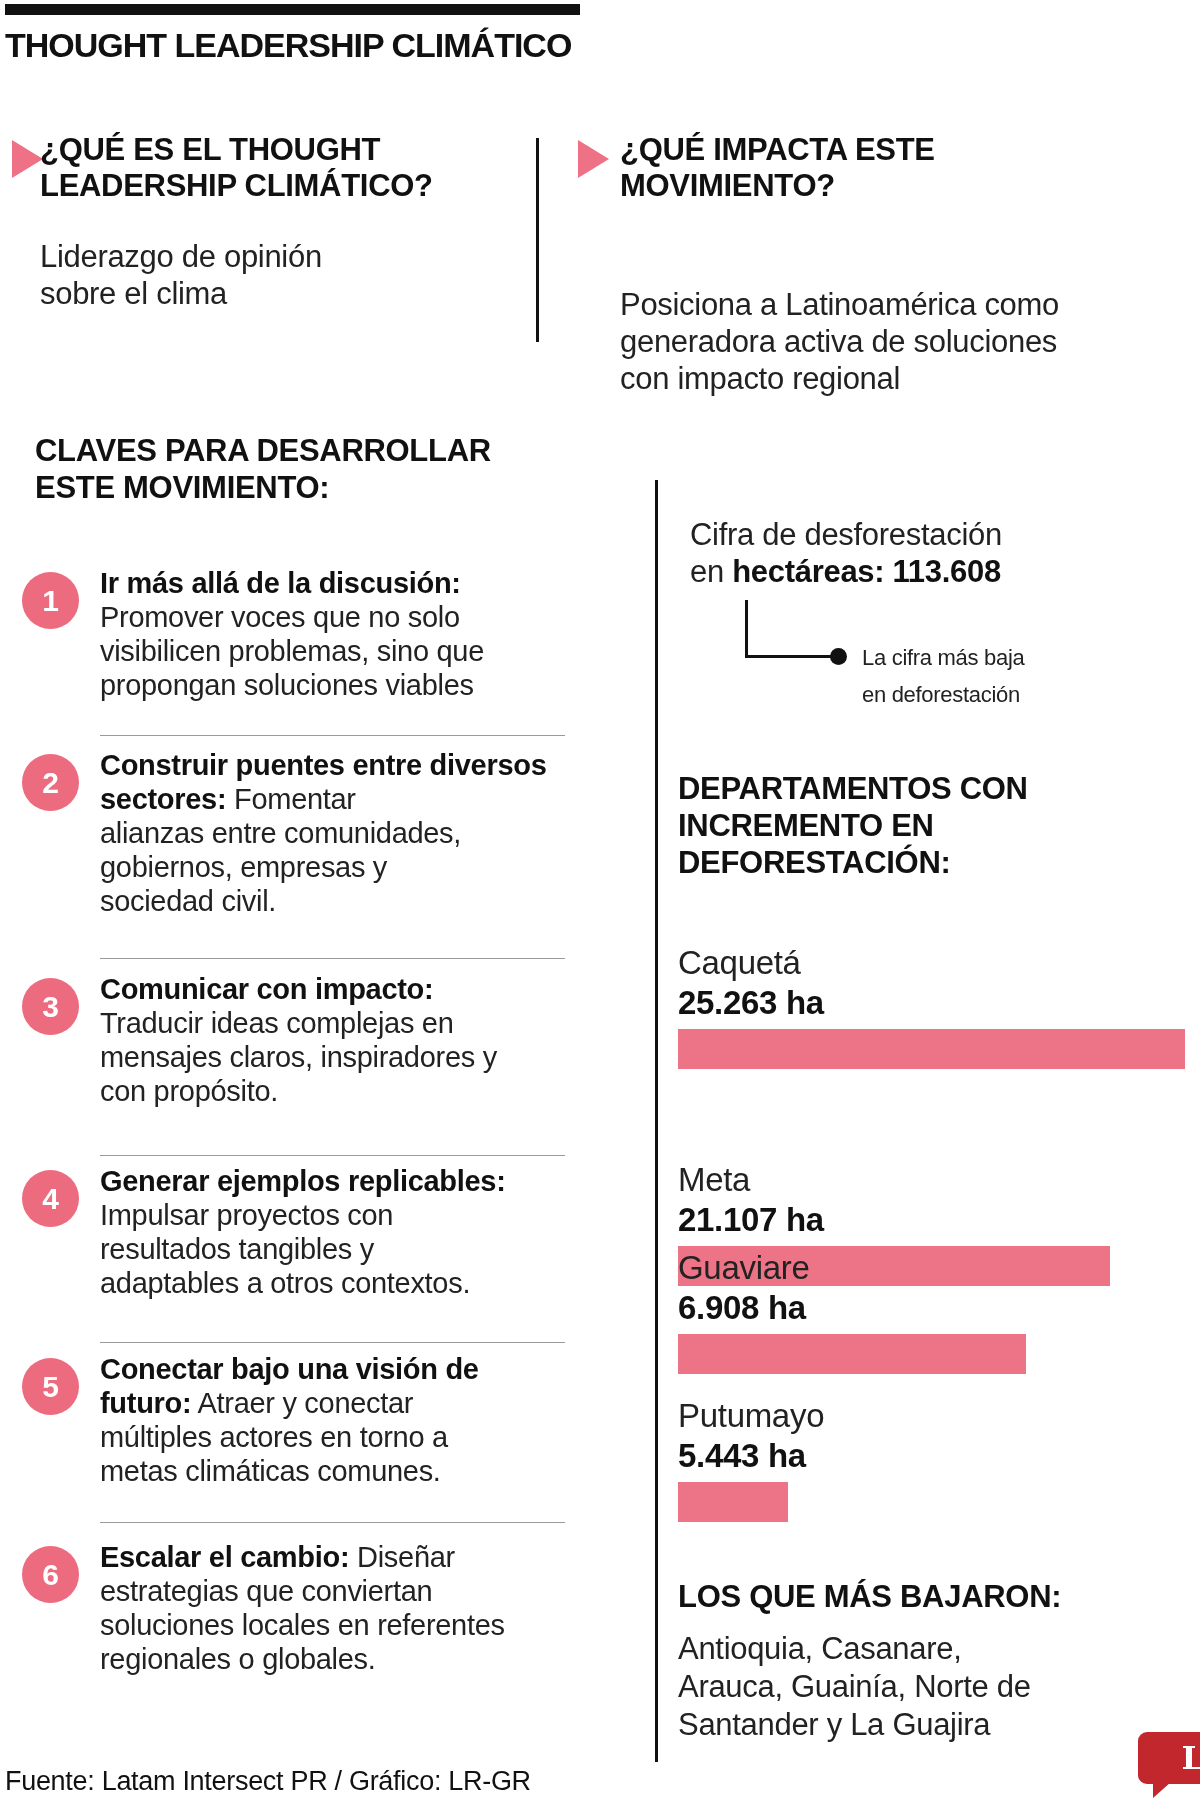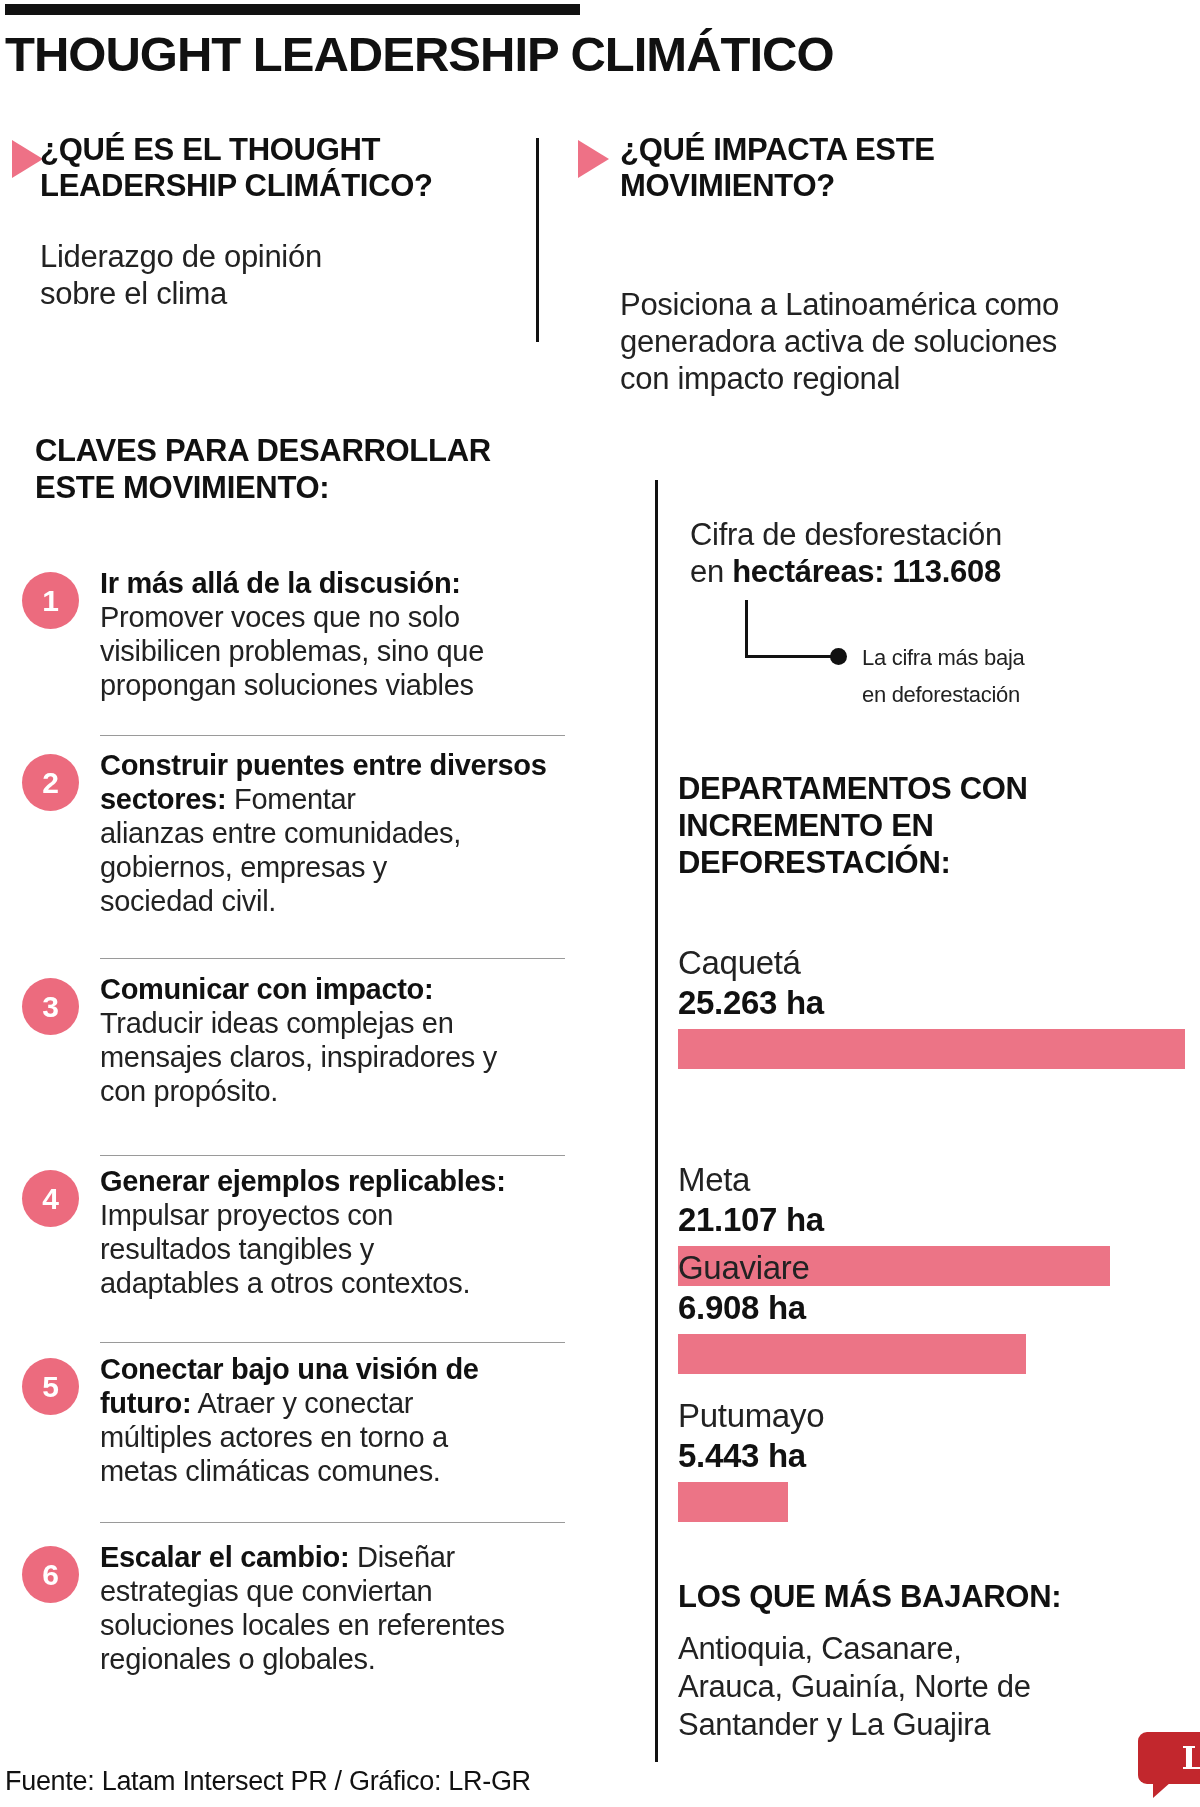--- a/index.html
+++ b/index.html
@@ -5,21 +5,21 @@
   html,body{margin:0;padding:0;background:#fff;}
   #canvas{
     position:relative;width:1200px;height:1807px;background:#fff;overflow:hidden;
     font-family:"Liberation Sans","DejaVu Sans",sans-serif;color:#1a1a1a;
     letter-spacing:-0.3px;
   }
   .abs{position:absolute;}
   .pre{white-space:pre-line;}
   
   .topbar{left:5px;top:4px;width:575px;height:11px;background:#111;}
-  .main-title{left:5px;top:26px;font-size:49px;font-weight:700;letter-spacing:-1px;color:#111;}
+  .main-title{left:5px;top:26px;font-size:34px;font-weight:700;letter-spacing:-1px;color:#111;}
   
   .tri{width:0;height:0;border-top:19px solid transparent;border-bottom:19px solid transparent;}
   .q-tri-left{left:12px;top:140px;}
   .q-tri-right{left:578px;top:140px;}
   .q-head{font-size:31px;line-height:36px;font-weight:700;color:#111;}
   .q-body{font-size:31px;line-height:37px;color:#222;}
   .q-head-left{left:40px;top:132px;}
   .q-body-left{left:40px;top:238px;}
   .q-head-right{left:620px;top:132px;}
   .q-body-right{left:620px;top:238px;margin-top:48px;}

